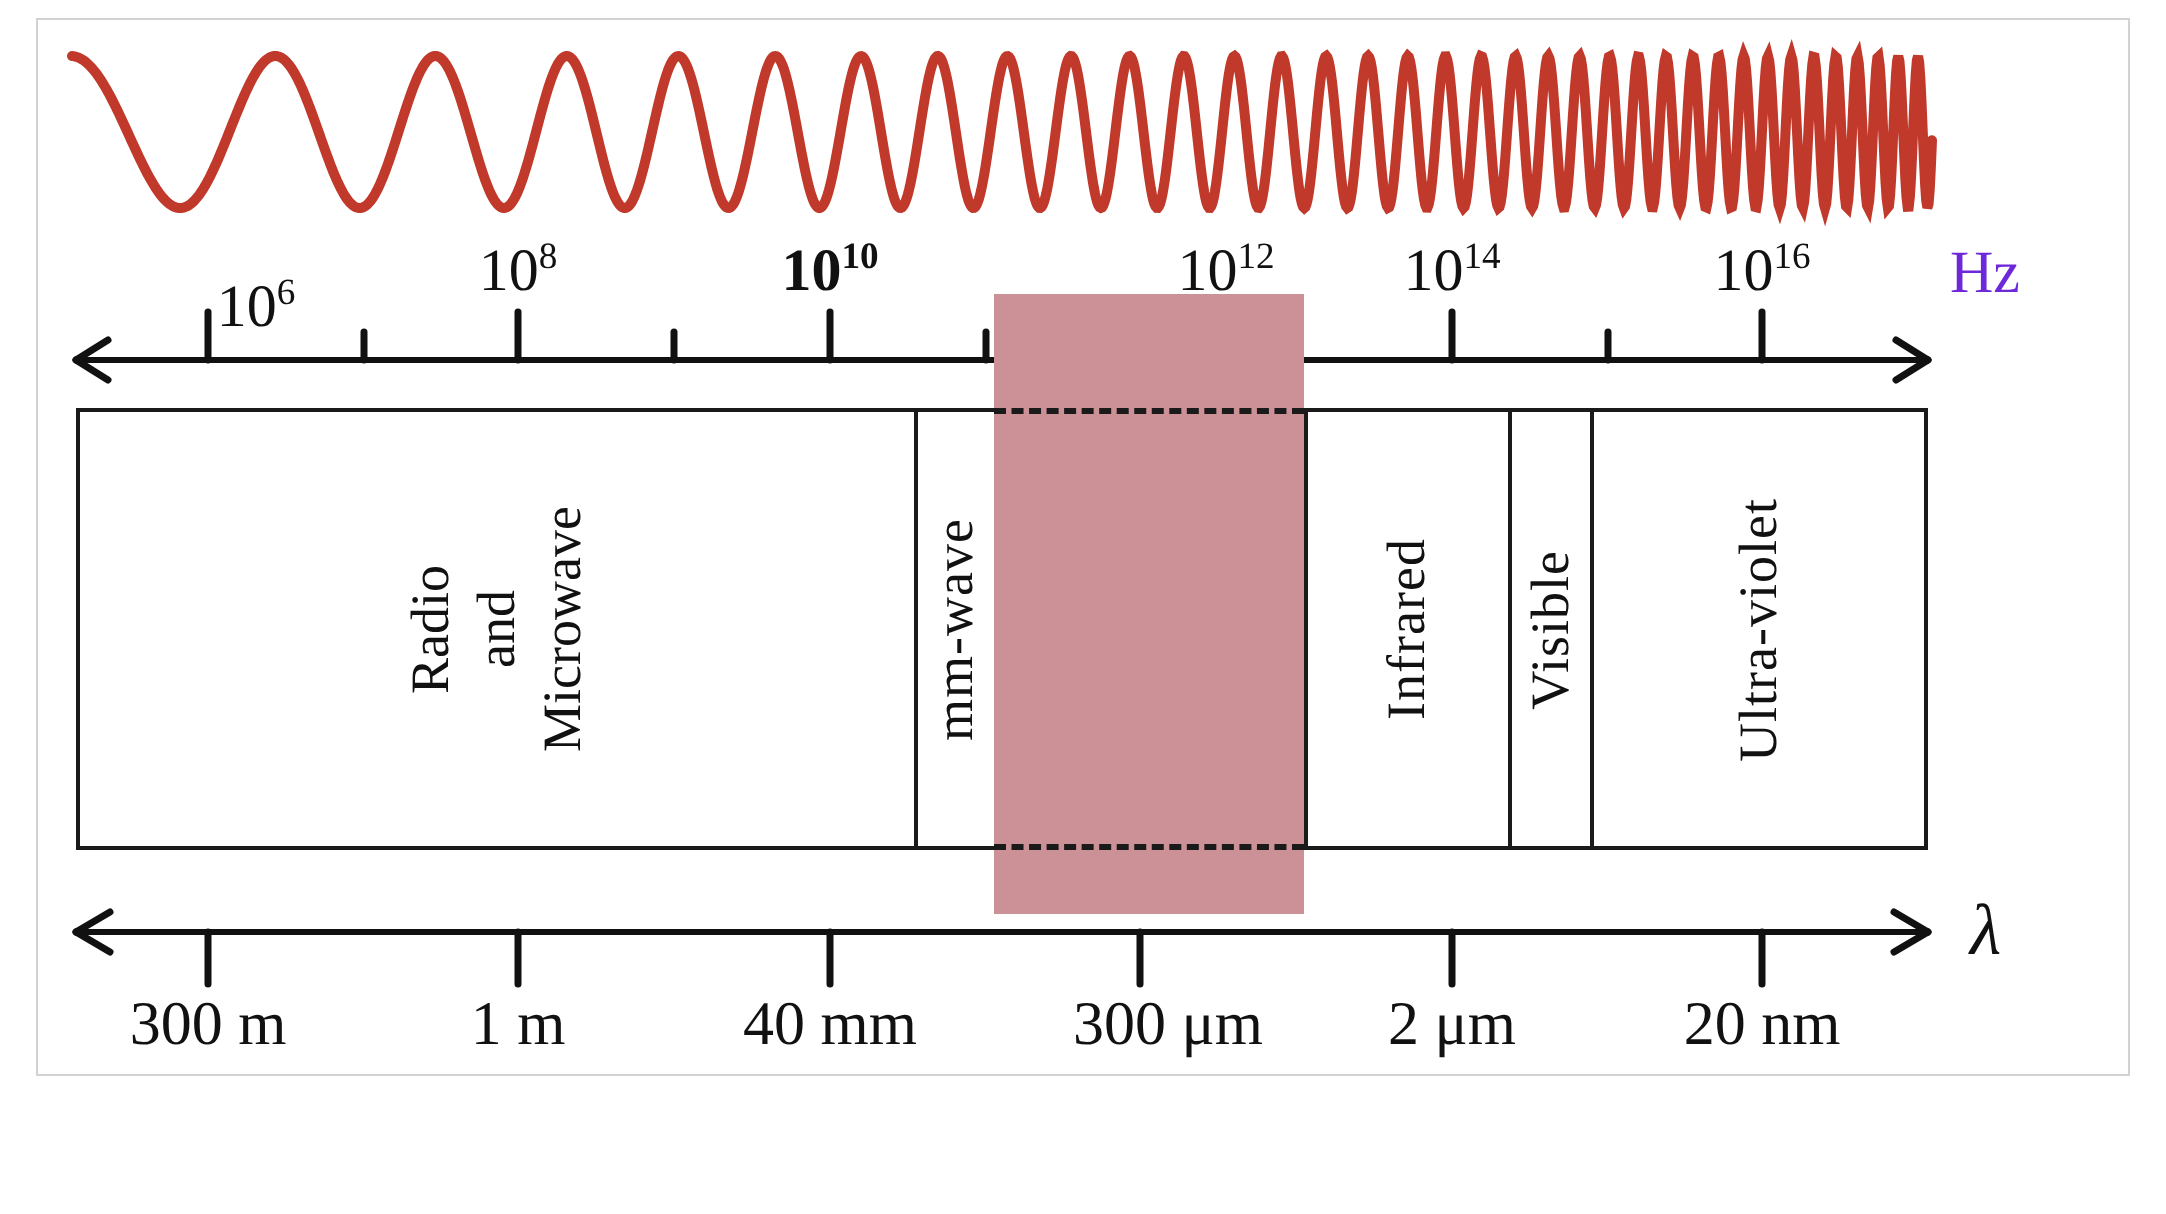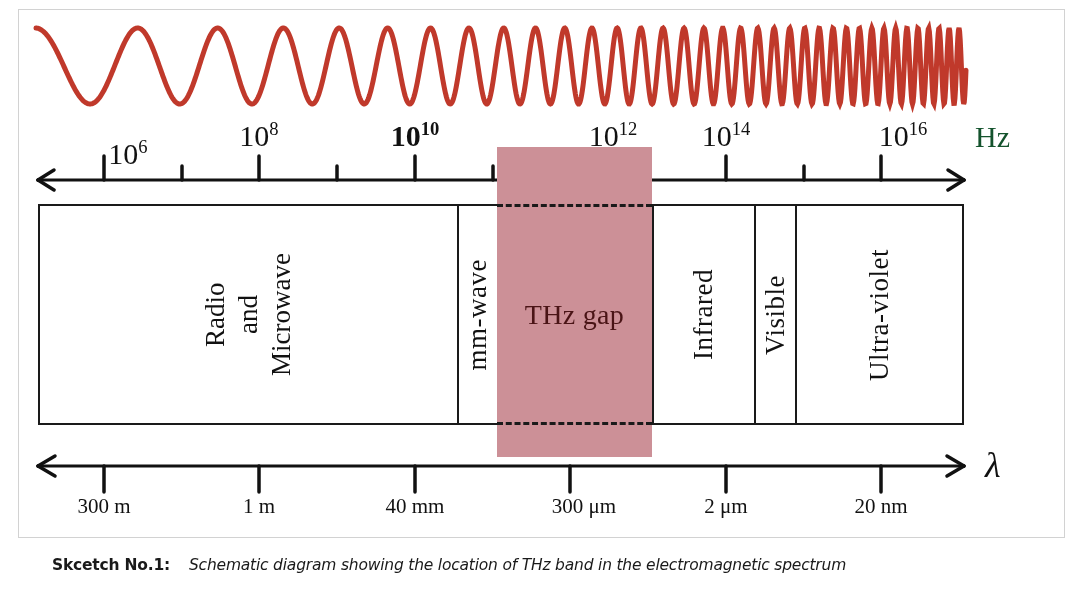--- a/index.html
+++ b/index.html
@@ -128,33 +128,33 @@
     position: absolute;
     font-size: 30px;
     color: #111111;
     transform: translateX(-50%);
     white-space: nowrap;
   }
   .axis-num sup { font-size: 0.62em; vertical-align: super; }
   .unit-label {
     position: absolute;
     font-size: 30px;
-    color: #14532d;
+    color: #6d28d9;
     white-space: nowrap;
   }
   .lambda-label {
     position: absolute;
     font-size: 36px;
     color: #111111;
     font-style: italic;
     white-space: nowrap;
   }
   .wl-num {
     position: absolute;
-    font-size: 21px;
+    font-size: 31px;
     color: #111111;
     transform: translateX(-50%);
     white-space: nowrap;
   }
   .caption {
     position: absolute;
     left: 52px;
     top: 556px;
     width: 1000px;
     font-family: "DejaVu Sans", sans-serif;
@@ -206,21 +206,21 @@
           <line x1="648" y1="68" x2="648" y2="54" stroke-width="3.5" stroke-linecap="round"></line>
           <line x1="804" y1="68" x2="804" y2="54" stroke-width="3.5" stroke-linecap="round"></line>
         </g>
     </svg>
     <div id="freq-labels">
         <div class="axis-num" style="left: 104px; top: 24px; margin-left: 24px;">10<sup>6</sup></div>
         <div class="axis-num" style="left: 259px; top: 6px;">10<sup>8</sup></div>
         <div class="axis-num" style="left: 415px; top: 6px; font-weight: bold;">10<sup>10</sup></div>
         <div class="axis-num" style="left: 570px; top: 6px; margin-left: 43px;">10<sup>12</sup></div>
         <div class="axis-num" style="left: 726px; top: 6px; text-align: right;">10<sup>14</sup></div>
-        <div class="axis-num" style="left: 881px; top: 6px; margin-left: 22px;">10<sup>16</sup></div>
+        <div class="axis-num" style="left: 881px; top: 6px;">10<sup>16</sup></div>
       </div>
     <div class="unit-label" style="left:975px; top:8px;">Hz</div>
   </div>
 
   <div class="spectrum-box">
     <div class="band" style="left:0px; width:417px;">
       <span class="band-label-multi">Radio
 and
 Microwave</span>
     </div>
@@ -235,21 +235,20 @@
       <span class="band-label-vert">Visible</span>
     </div>
     <div class="band" style="left:755px; width:167px;">
       <span class="band-label-vert">Ultra-violet</span>
     </div>
   </div>
 
   <div class="thz-highlight"></div>
   <div class="thz-dash-top"></div>
   <div class="thz-dash-bot"></div>
-  <div class="thz-label">THz gap</div>
 
   <div class="wl-axis-area">
     <svg width="1083" height="92" viewBox="0 0 1083 92">
       <g id="wl-axis-g" stroke="#111111" stroke-width="3" fill="none">
           <line x1="38" y1="18" x2="964" y2="18" stroke-width="3" stroke-linecap="round"></line>
           <line x1="38" y1="18" x2="55" y2="8" stroke-width="3.5" stroke-linecap="round"></line>
           <line x1="38" y1="18" x2="55" y2="28" stroke-width="3.5" stroke-linecap="round"></line>
           <line x1="964" y1="18" x2="947" y2="8" stroke-width="3.5" stroke-linecap="round"></line>
           <line x1="964" y1="18" x2="947" y2="28" stroke-width="3.5" stroke-linecap="round"></line>
           <line x1="104" y1="18" x2="104" y2="44" stroke-width="3.5" stroke-linecap="round"></line>
@@ -264,19 +263,14 @@
         <div class="wl-num" style="left: 104px; top: 46px;">300 m</div>
         <div class="wl-num" style="left: 259px; top: 46px;">1 m</div>
         <div class="wl-num" style="left: 415px; top: 46px;">40 mm</div>
         <div class="wl-num" style="left: 584px; top: 46px;">300 μm</div>
         <div class="wl-num" style="left: 726px; top: 46px;">2 μm</div>
         <div class="wl-num" style="left: 881px; top: 46px;">20 nm</div>
       </div>
     <div class="lambda-label" style="left:985px; top:-4px;">λ</div>
   </div>
 
-  <div class="caption">
-    <span class="caption-prefix">Skcetch No.1:</span>
-    <span style="display:inline-block;width:9px"></span>
-    <span class="caption-text">Schematic diagram showing the location of THz band in the electromagnetic spectrum</span>
-  </div>
 
 </div>
 
 </body></html>

